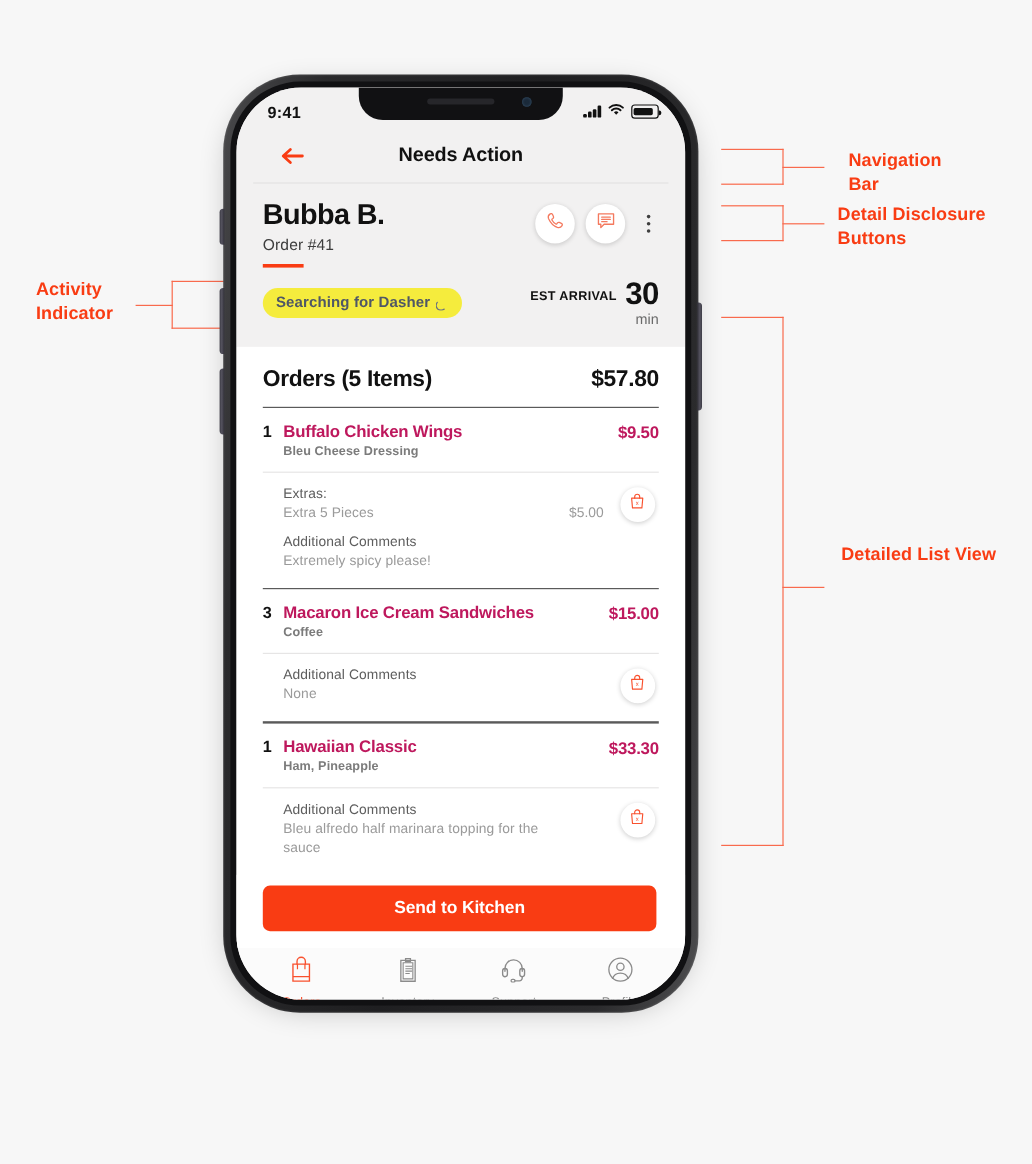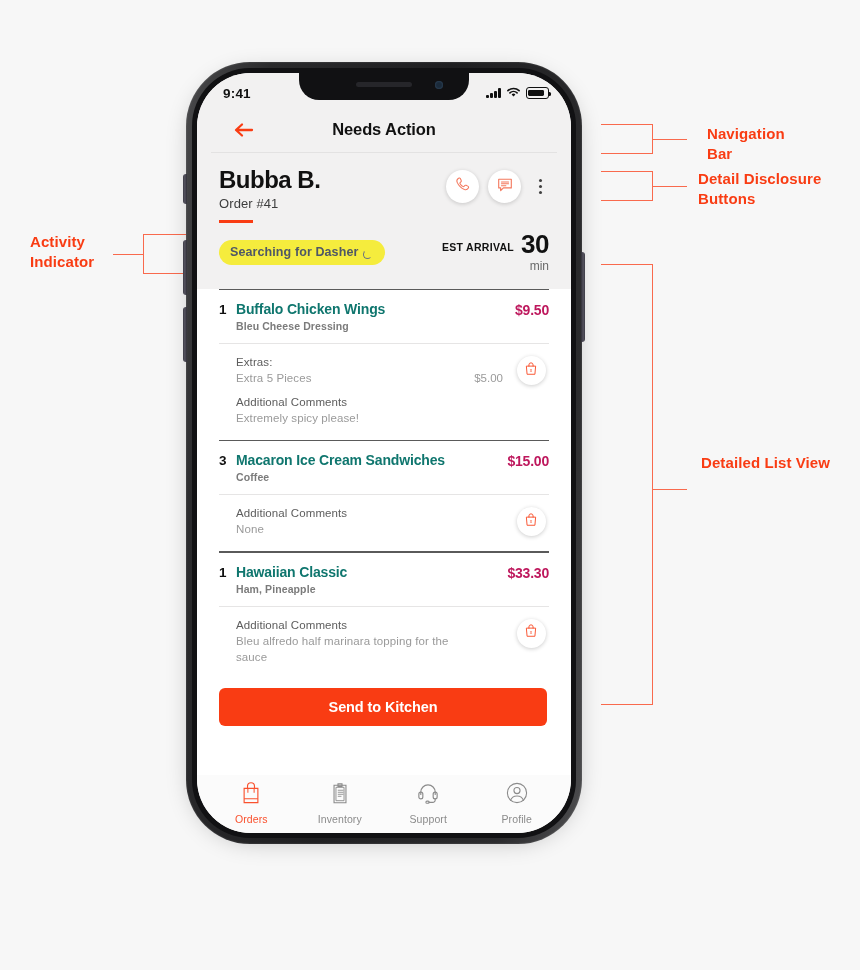--- a/index.html
+++ b/index.html
@@ -296,21 +296,21 @@
     display: flex;
     padding: 11px 22px 11px 22px;
     align-items: flex-start;
   }
   .item-qty {
     font-size: 13.5px; font-weight: bold; color: #111;
     width: 17px; flex: none; padding-top: 1px;
   }
   .item-body { flex: 1; }
   .item-name {
-    font-size: 14px; font-weight: bold; color: #0f766e; letter-spacing: -0.15px;
+    font-size: 14px; font-weight: bold; color: #be185d; letter-spacing: -0.15px;
   }
   .item-desc {
     font-size: 10.5px; font-weight: bold; color: #7b7b7b; margin-top: 3px; letter-spacing: 0.1px;
   }
   .item-price {
     font-size: 14px; font-weight: bold; color: #be185d; padding-top: 1px; letter-spacing: -0.2px;
   }
 
   .item-extras {
     display: flex;
@@ -499,20 +499,24 @@
                 <div class="eta-num">30</div>
                 <div class="eta-unit">min</div>
               </div>
             </div>
           </div>
         </div>
       </div>
 
       <div class="order-card">
 
+        <div class="orders-header">
+          <div class="orders-title">Orders (5 Items)</div>
+          <div class="orders-total">$57.80</div>
+        </div>
         <div class="thick-div"></div>
 
         <div>
           <div class="item-main">
             <div class="item-qty">1</div>
             <div class="item-body">
               <div class="item-name">Buffalo Chicken Wings</div>
               <div class="item-desc">Bleu Cheese Dressing</div>
             </div>
             <div class="item-price">$9.50</div>

